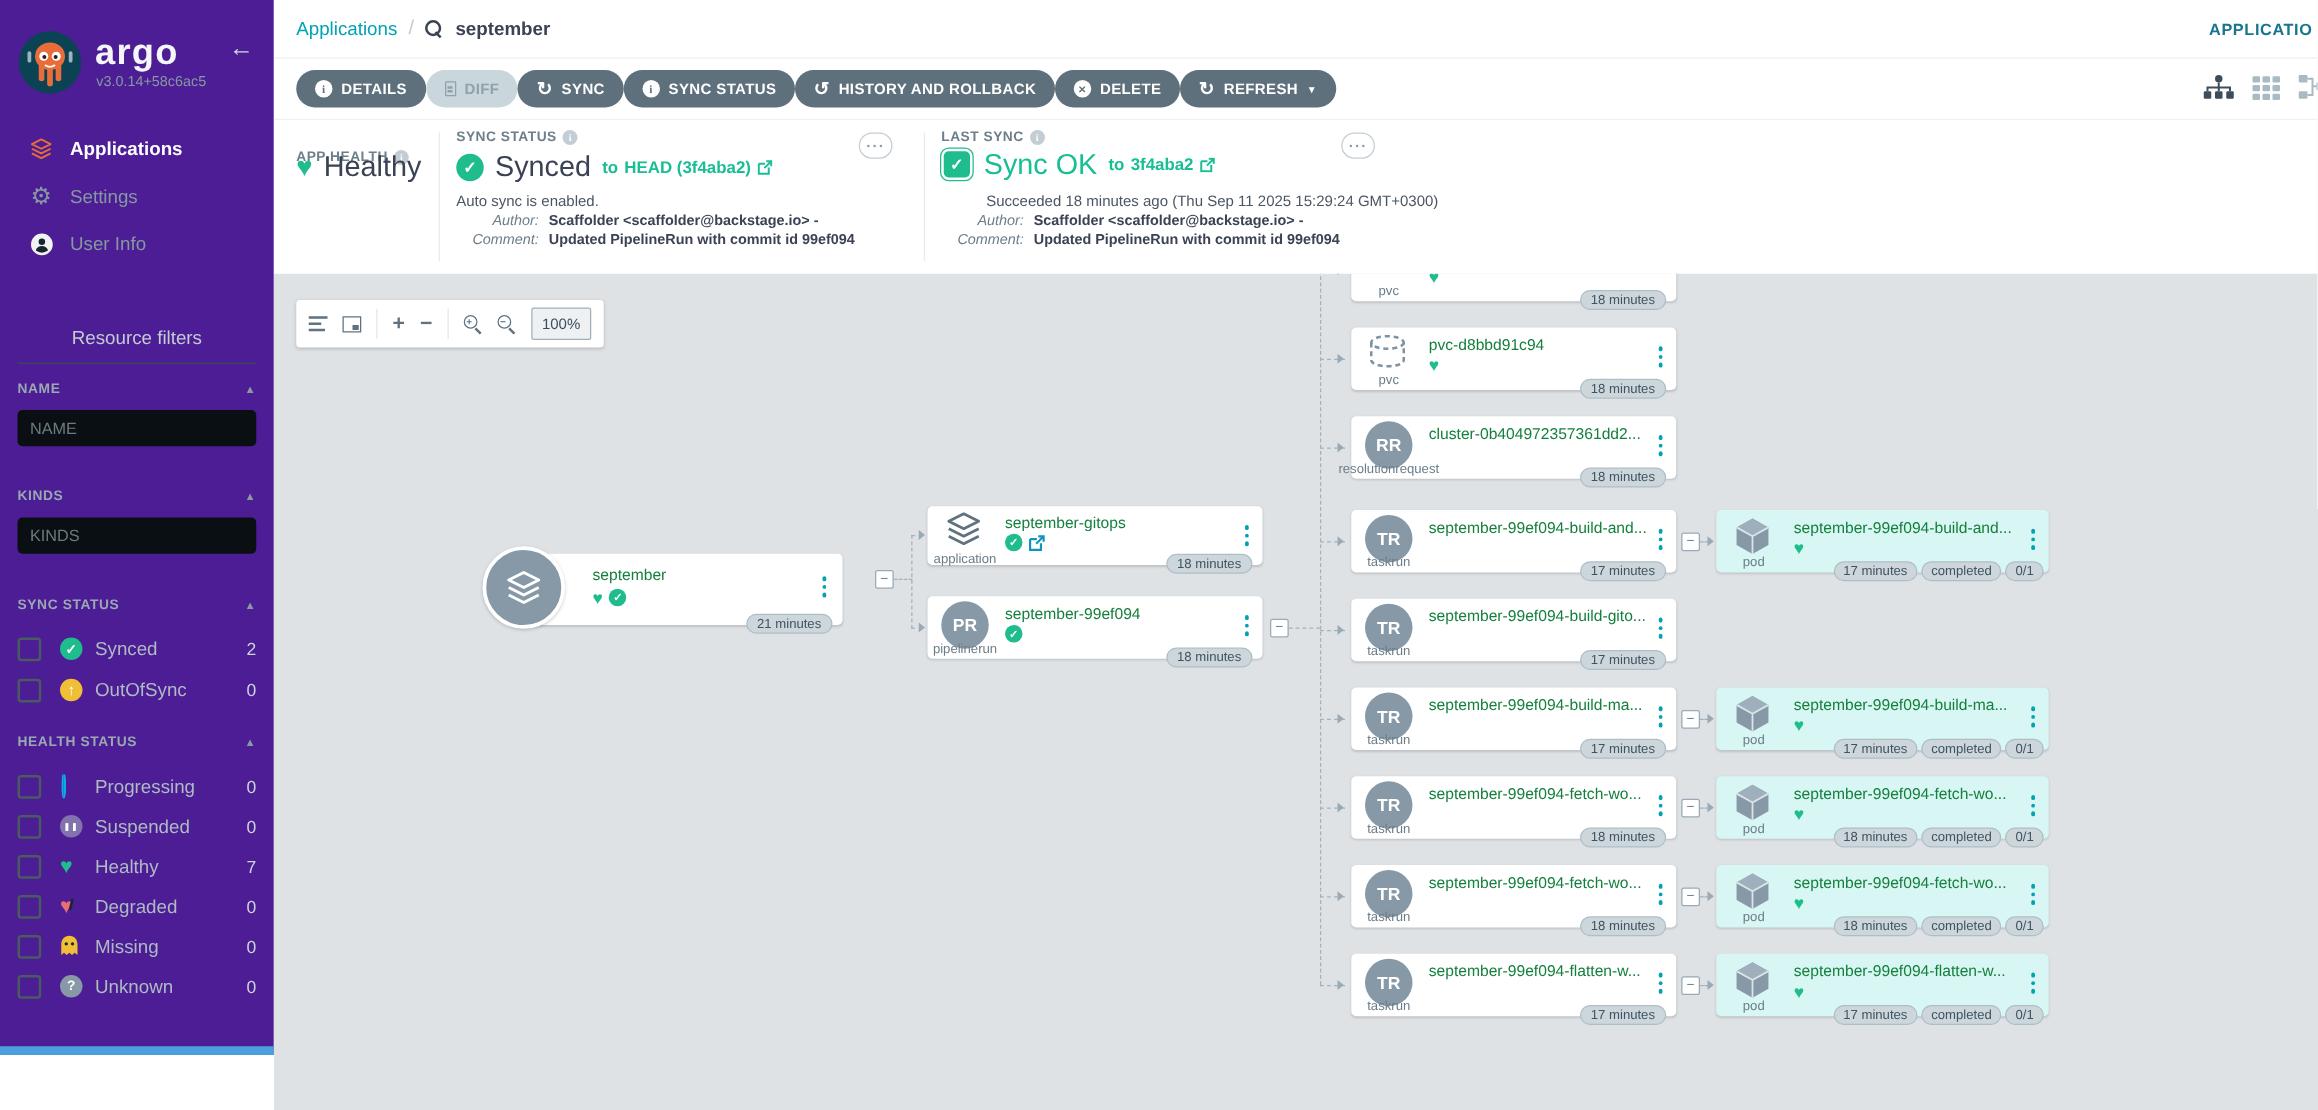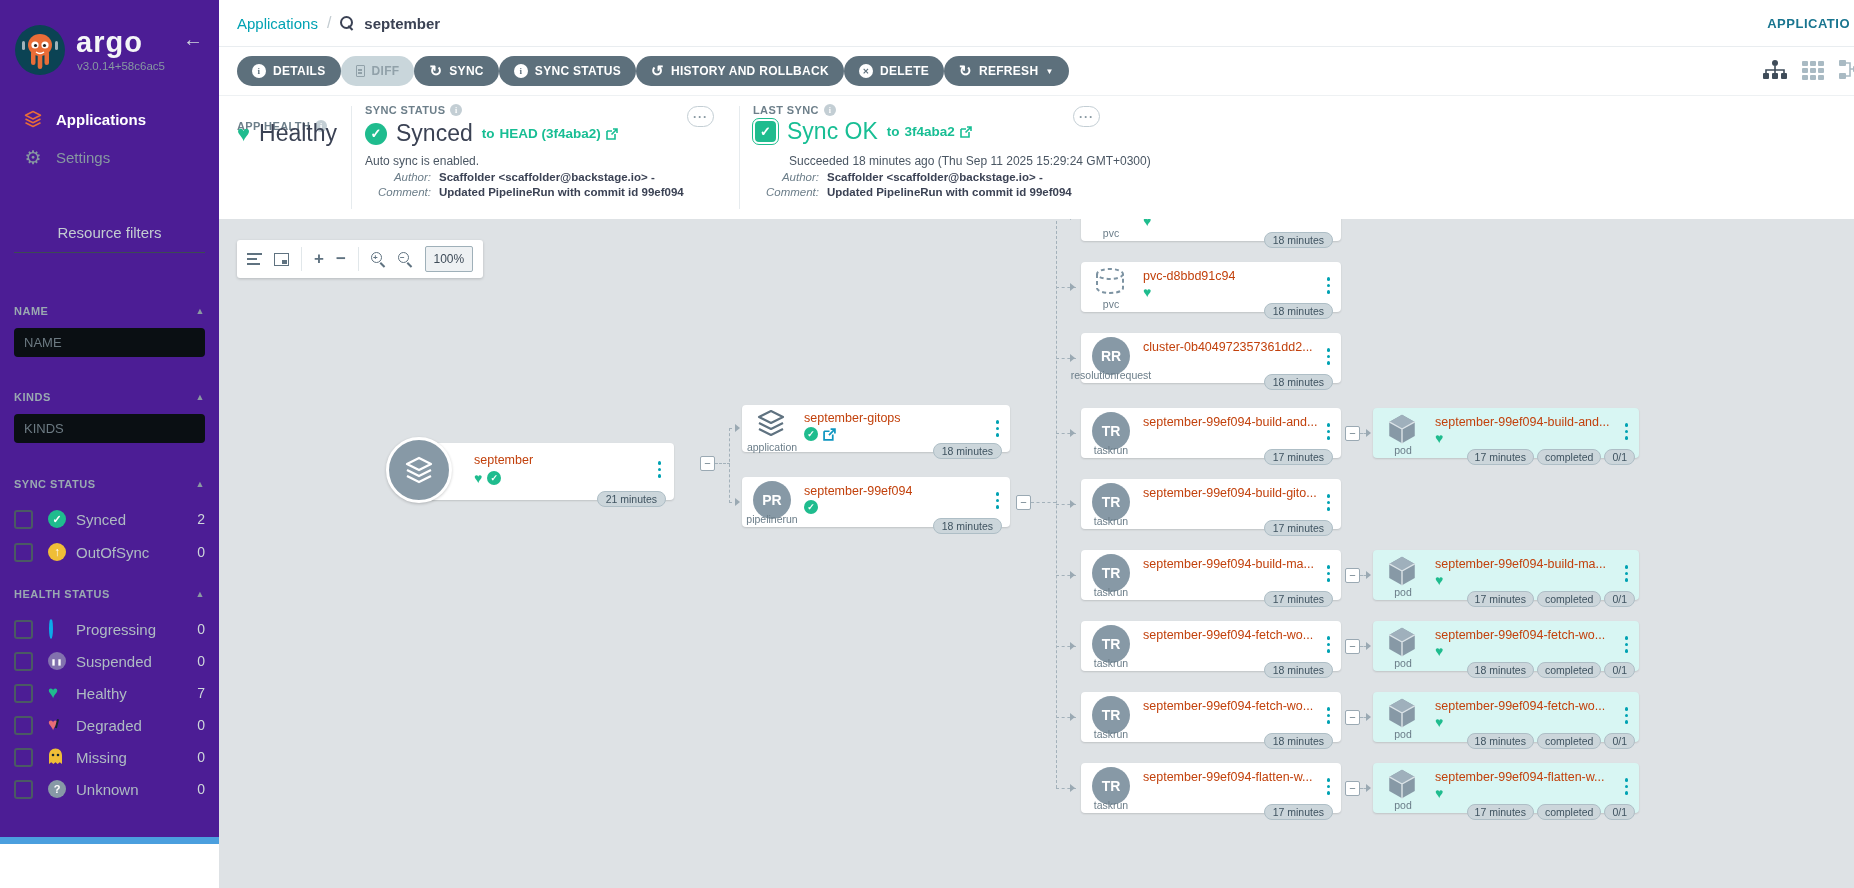--- a/index.html
+++ b/index.html
@@ -106,21 +106,21 @@
   .mag { position:relative; width:15px; height:15px; }
   .mag::before { content:""; position:absolute; left:0; top:0; width:9px; height:9px; border:1.8px solid #5f7280; border-radius:50%; }
   .mag::after { content:""; position:absolute; left:10px; top:10px; width:6px; height:2px; background:#5f7280; transform:rotate(45deg); transform-origin:0 0; }
   .mag i { position:absolute; left:2.2px; top:1px; font-size:8px; font-style:normal; color:#5f7280; font-weight:bold; }
   .zoom-box { width:48px; height:26px; border:1px solid #9fb0b9; background:#eef1f3; border-radius:2px; font-size:12px; color:#3f4c59; text-align:center; font-family:"Liberation Sans", sans-serif; }
 
   .gcard { position:absolute; width:260px; height:50px; background:#fff; border-radius:4px; box-shadow:0 1px 2px rgba(0,0,0,.14); }
   .gcard.pod { background:#D8F6F3; width:266px; }
   .gcircle { position:absolute; left:11px; top:4px; width:38px; height:38px; border-radius:50%; background:#8799A6; color:#fff; display:flex; align-items:center; justify-content:center; font-size:14px; font-weight:bold; }
   .gkind { position:absolute; left:30px; top:36px; transform:translateX(-50%); font-size:10.5px; color:#6b7d89; white-space:nowrap; }
-  .gname { position:absolute; left:62px; top:7px; font-size:12.5px; color:#c2410c; white-space:nowrap; max-width:186px; overflow:hidden; }
+  .gname { position:absolute; left:62px; top:7px; font-size:12.5px; color:#15803d; white-space:nowrap; max-width:186px; overflow:hidden; }
   .gstat { position:absolute; left:62px; top:23px; display:flex; gap:5px; align-items:center; }
   .sm-heart { color:#1FBC8E; font-size:14px; line-height:14px; } .sm-heart::before { content:"♥"; }
   .sm-chk { width:14px; height:14px; border-radius:50%; background:#1FBC8E; color:#fff; font-size:9px; font-weight:bold; display:flex; align-items:center; justify-content:center; }
   .sm-chk::before { content:"✓"; }
   .gmenu { position:absolute; right:9px; top:13px; display:flex; flex-direction:column; gap:3px; cursor:pointer; padding:2px; }
   .gmenu i { width:3.5px; height:3.5px; border-radius:50%; background:#00A2B3; }
   .gbadge { position:absolute; right:8px; bottom:-7px; background:#CCD6DB; border:1px solid #AEBEC6; border-radius:9px; font-size:10.5px; color:#3F5360; padding:0 8px; height:16px; line-height:14px; white-space:nowrap; }
   .gbadges { position:absolute; right:4px; bottom:-7px; display:flex; gap:3px; }
   .gbadges span { background:#CCD6DB; border:1px solid #AEBEC6; border-radius:9px; font-size:10.5px; color:#3F5360; padding:0 7px; height:16px; line-height:14px; white-space:nowrap; }
 
@@ -169,20 +169,29 @@
           <path d="M12 3l9 4.5-9 4.5-9-4.5z"></path>
             <path d="M3 12l9 4.5 9-4.5"></path>
             <path d="M3 16.5l9 4.5 9-4.5"></path>
         </svg>
       </span>
       <span class="nlabel">Applications</span>
     </div>
     <div class="nav-item">
       <span class="nicon gear-glyph"></span>
       <span class="nlabel">Settings</span>
+    </div>
+    <div class="nav-item">
+      <span class="nicon">
+        <svg width="19" height="19" viewBox="0 0 24 24">
+            <circle cx="12" cy="12" r="11" fill="#f0f2f3"></circle>
+            <path d="M12 6a3.3 3.3 0 110 6.6A3.3 3.3 0 0112 6zm-6.2 12.3c.7-3 3.2-4.6 6.2-4.6s5.5 1.6 6.2 4.6a11 11 0 01-12.4 0z" fill="#17262e"></path>
+          </svg>
+      </span>
+      <span class="nlabel">User Info</span>
     </div>
   </div>
 
   <div class="rf-title">Resource filters</div>
 
   <div class="fsec-head" style="top:305px;">
     <span>NAME</span>
     <span class="caret-up"></span>
   </div>
   <input class="f-input" style="top: 328px;" placeholder="NAME">

